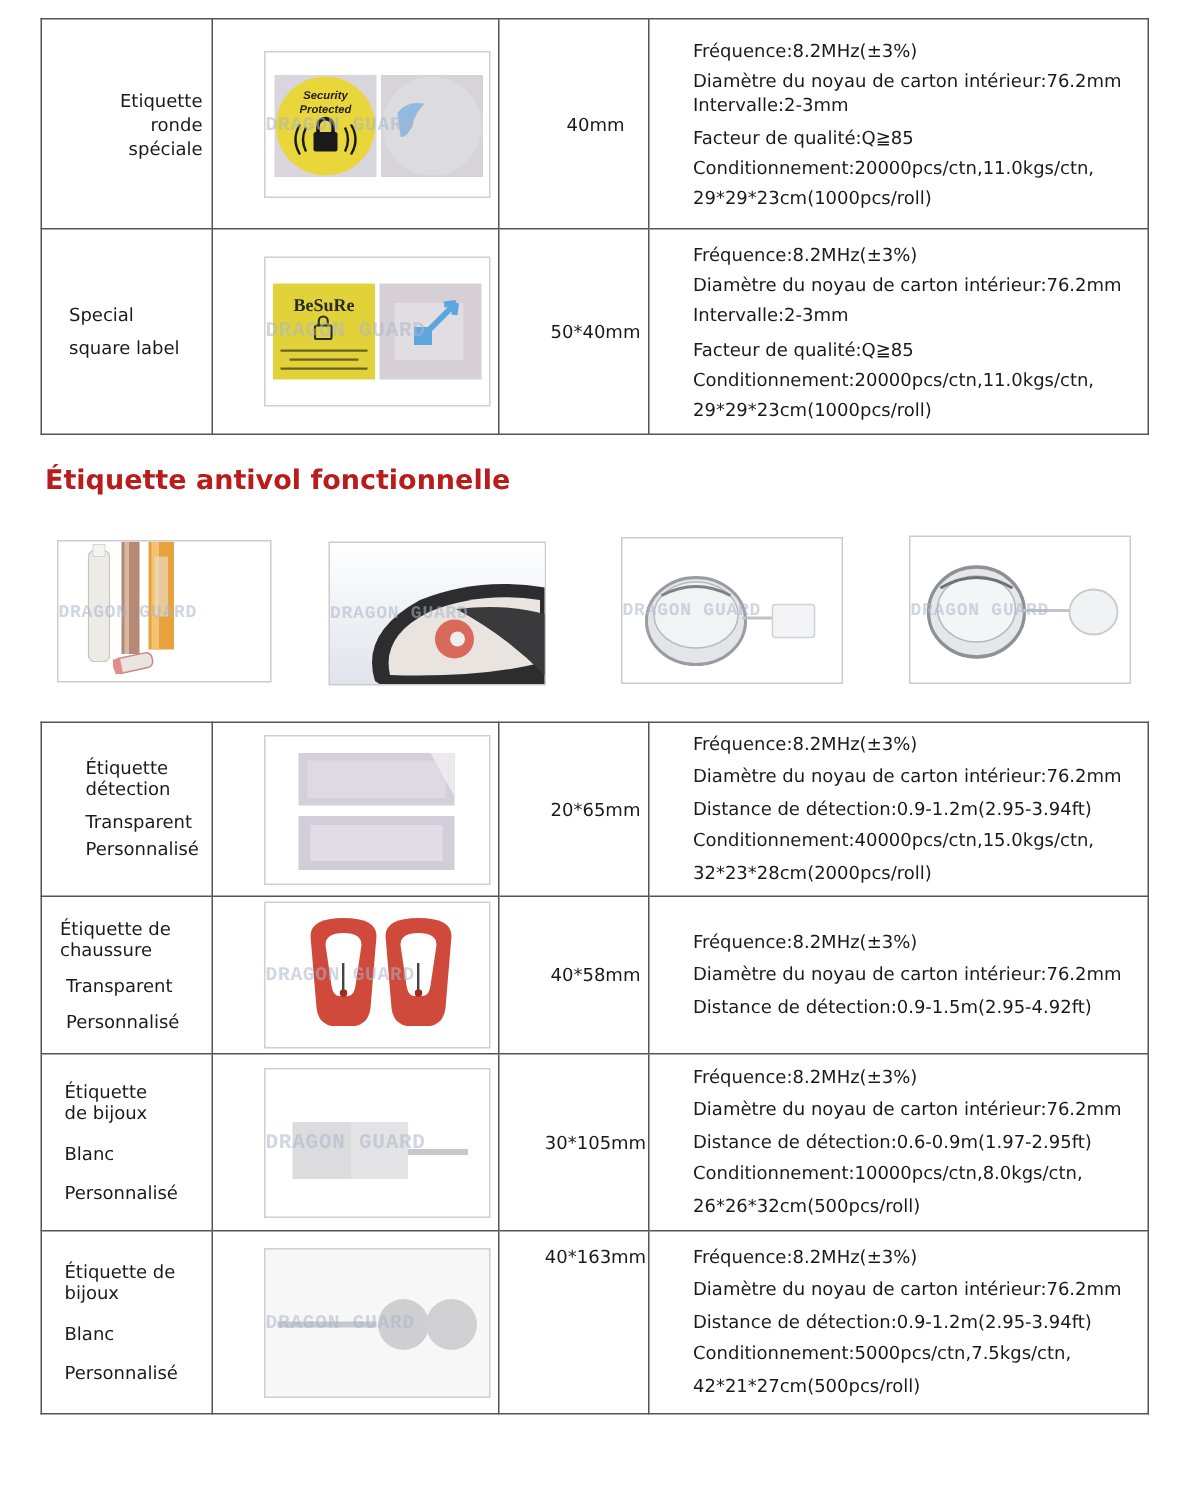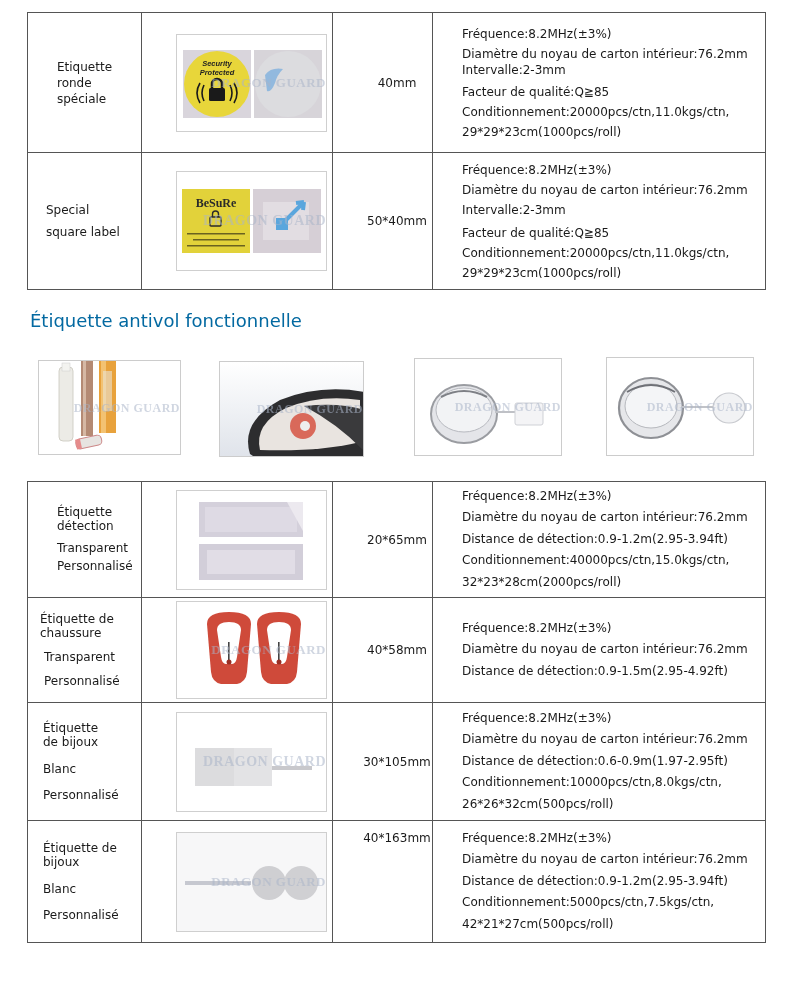--- a/index.html
+++ b/index.html
@@ -11,37 +11,37 @@
 
   #table-top { left: 27px; top: 12px; width: 738px; }
   #table-bottom { left: 27px; top: 481px; width: 738px; }
 
   .col-name { width: 114px; }
   .col-img { width: 191px; }
   .col-dim { width: 100px; }
   .col-det { width: 333px; }
 
   .name-cell { font-size: 12px; line-height: 16px; padding: 0 6px; }
-  .name-top { text-align: left; }
+  .name-top { text-align: right; }
   .name-bottom { padding-left: 14px; }
   .name-bottom .sub { margin-top: 7px; display: block; }
   .dim-cell { font-size: 12px; text-align: center; }
   .det-cell { font-size: 12px; line-height: 20px; padding: 2px 12px 2px 13px; white-space: nowrap; }
   .det-cell .line { display: block; }
 
   th { font-weight: normal; font-size: 12px; height: 32px; }
 
   .img-wrap { display: flex; align-items: center; justify-content: center; }
   .thumb { position: relative; width: 151px; border: 1px solid #cfcfcf; background: #fff; overflow: hidden; }
 
-  .wm { position: absolute; left: 0; right: 0; top: 50%; transform: translateY(-50%); text-align: right;
-        font-family: Liberation Serif, serif; font-weight: bold; font-size: 13px; letter-spacing: 0.5px;
+  .wm { position: absolute; left: 0; right: 0; top: 50%; transform: translateY(-50%); text-align: left;
+        font-family: Liberation Mono, monospace; font-weight: bold; font-size: 13px; letter-spacing: 0.5px;
         color: rgba(170,180,200,0.55); pointer-events: none; }
 
-  .heading { position: absolute; left: 30px; top: 310px; font-size: 18px; font-weight: normal; color: #0369a1; }
+  .heading { position: absolute; left: 30px; top: 310px; font-size: 18px; font-weight: bold; color: #b91c1c; }
 
   .photo { position: absolute; border: 1px solid #cccccc; background: #fff; overflow: hidden; }
 </style>
 </head>
 <body>
 
 <table id="table-top" class="spec">
   <colgroup>
       <col class="col-name">
       <col class="col-img">

